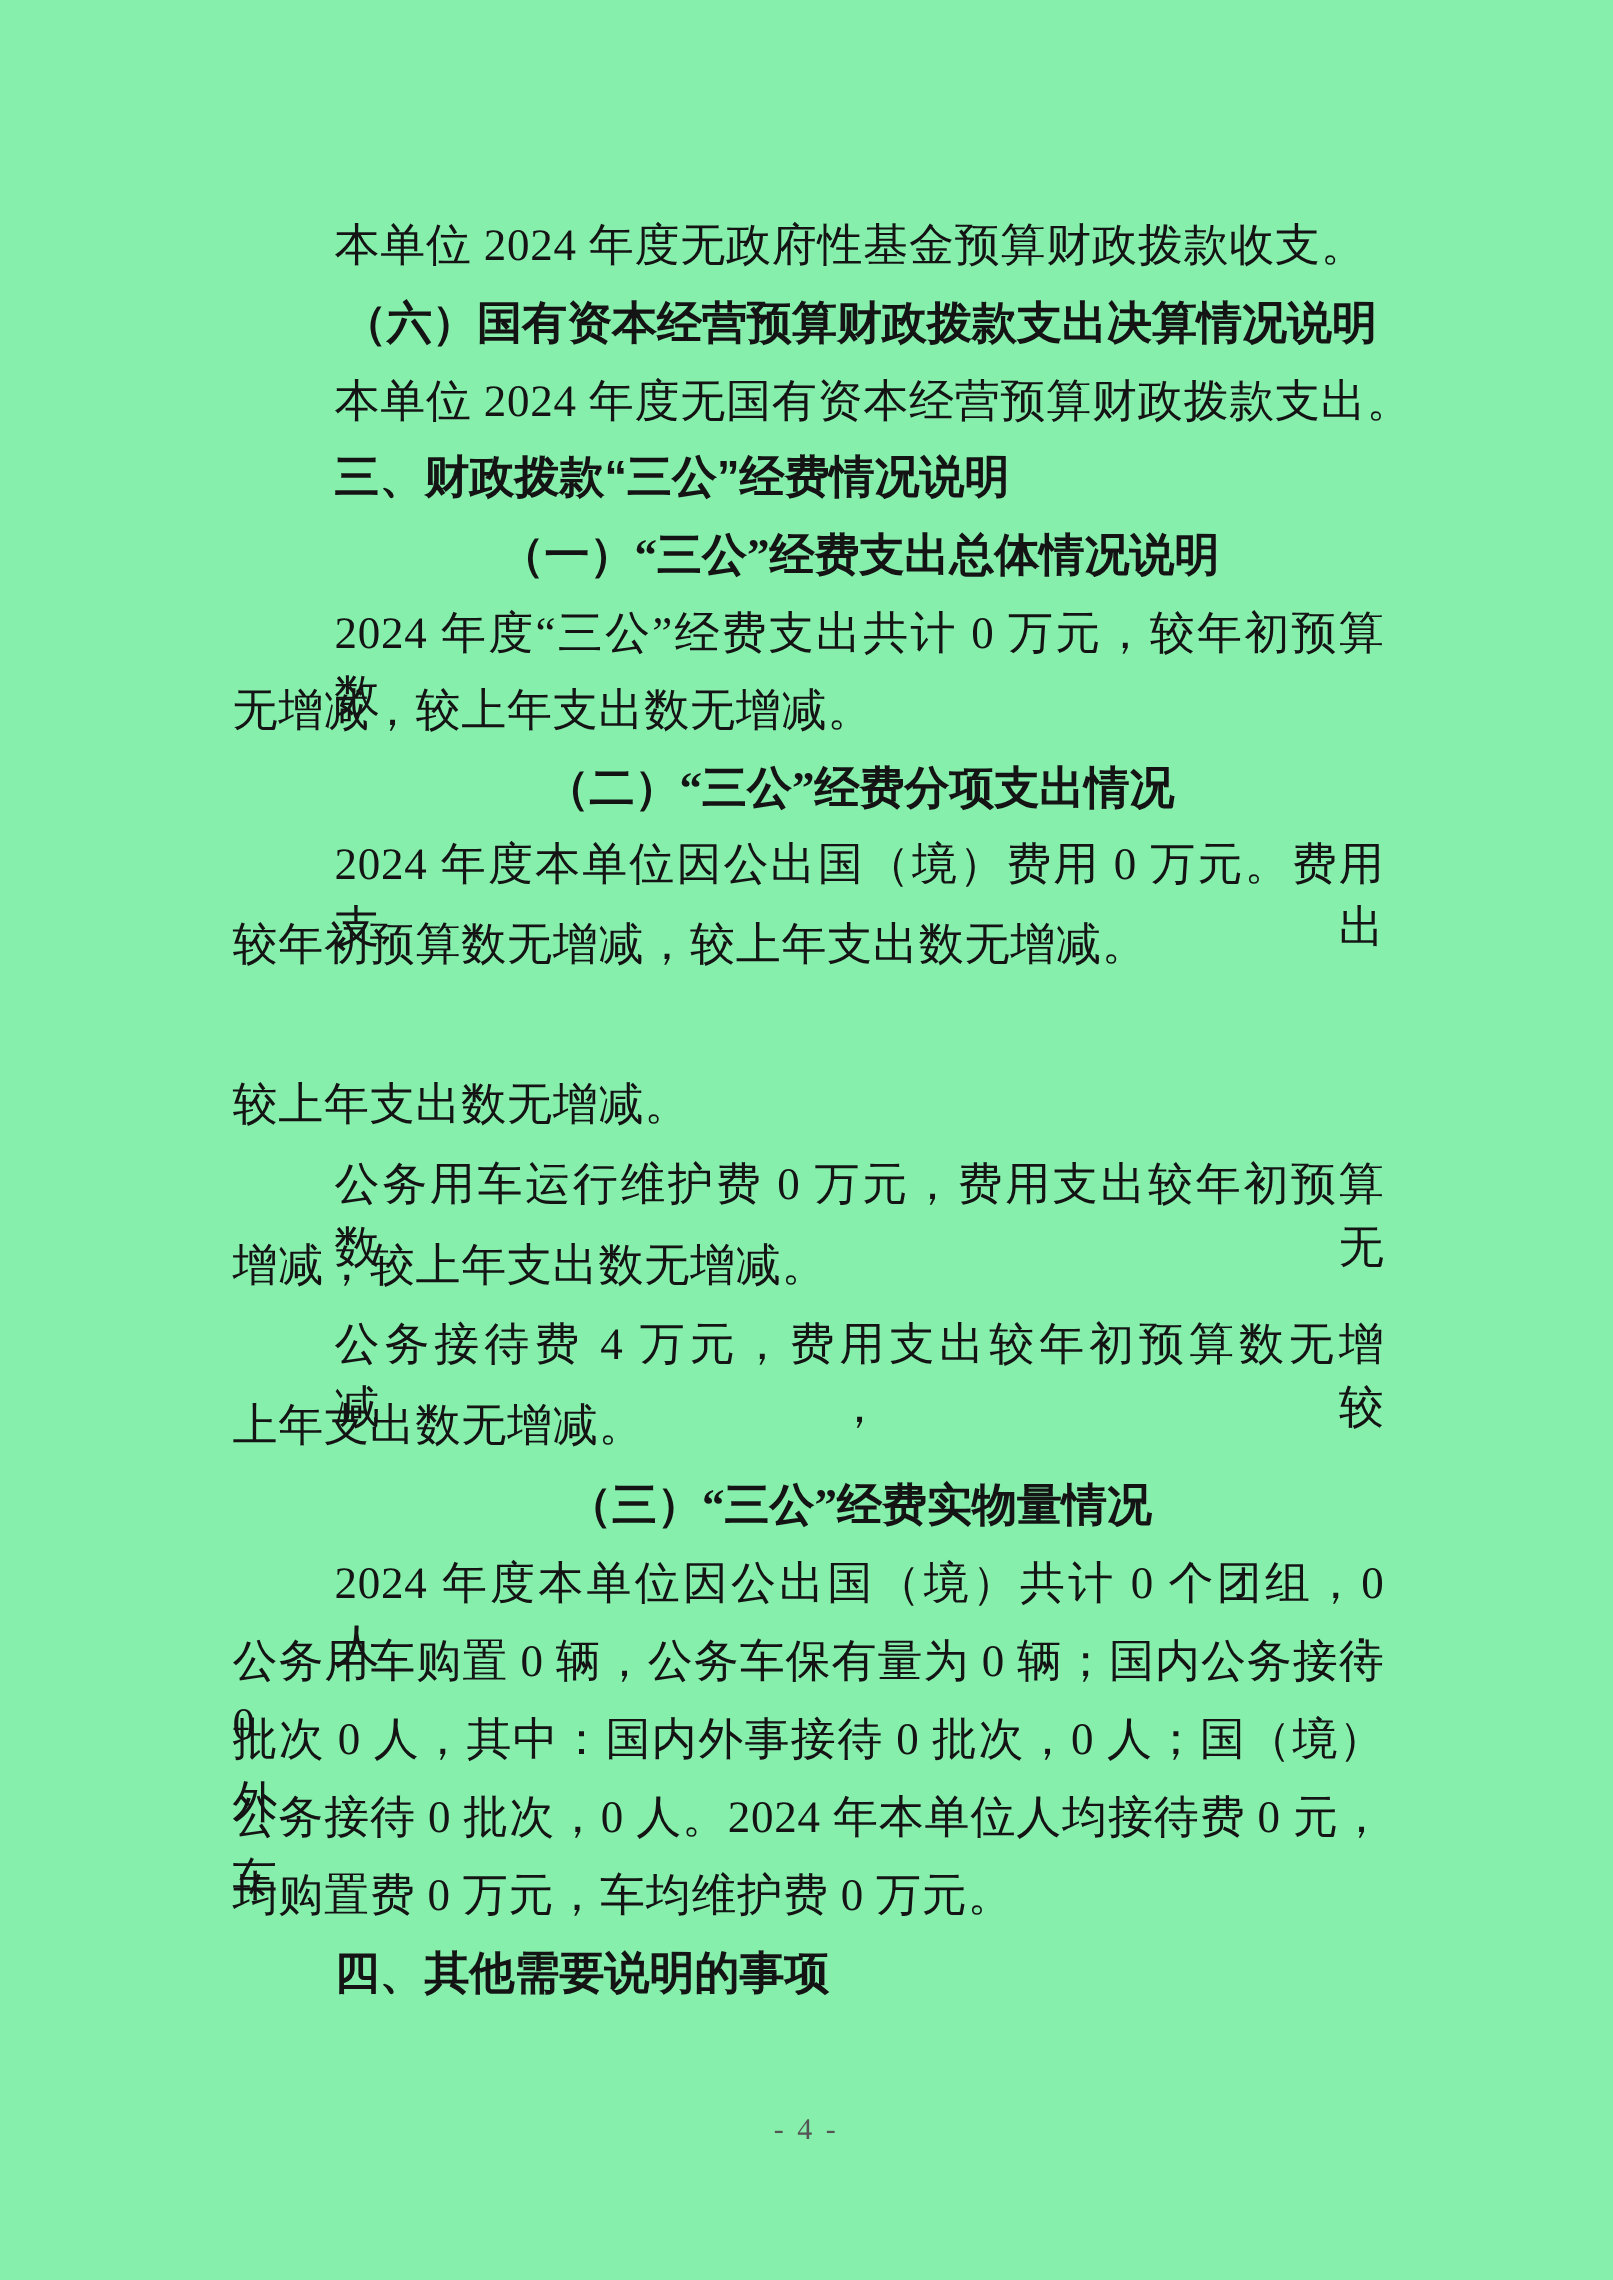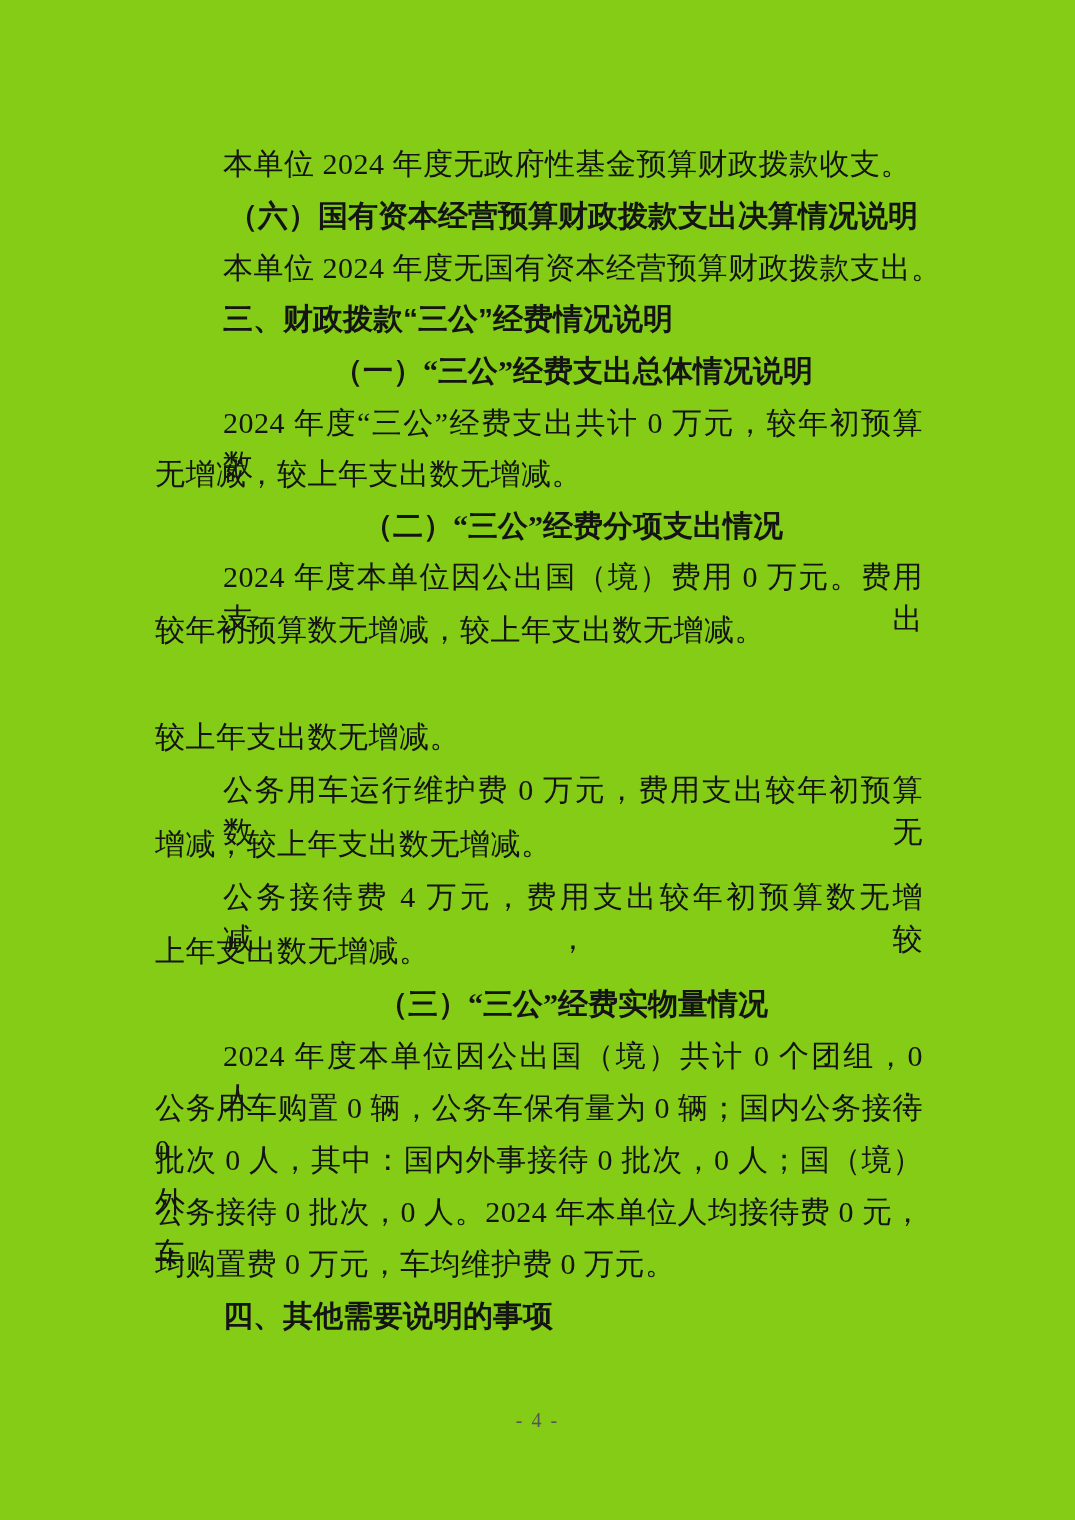--- a/index.html
+++ b/index.html
@@ -4,21 +4,21 @@
   <style>
     html, body {
       margin: 0;
       padding: 0;
       background: #ffffff;
     }
     .page {
       position: relative;
       width: 1075px;
       height: 1520px;
-      background: #84cc16;
+      background: #86efac;
       overflow: hidden;
       font-family: "Liberation Serif", "DejaVu Serif", serif;
       color: #141414;
     }
     .line {
       position: absolute;
       left: 155px;
       width: 768px;
       font-size: 30px;
       line-height: 42px;

